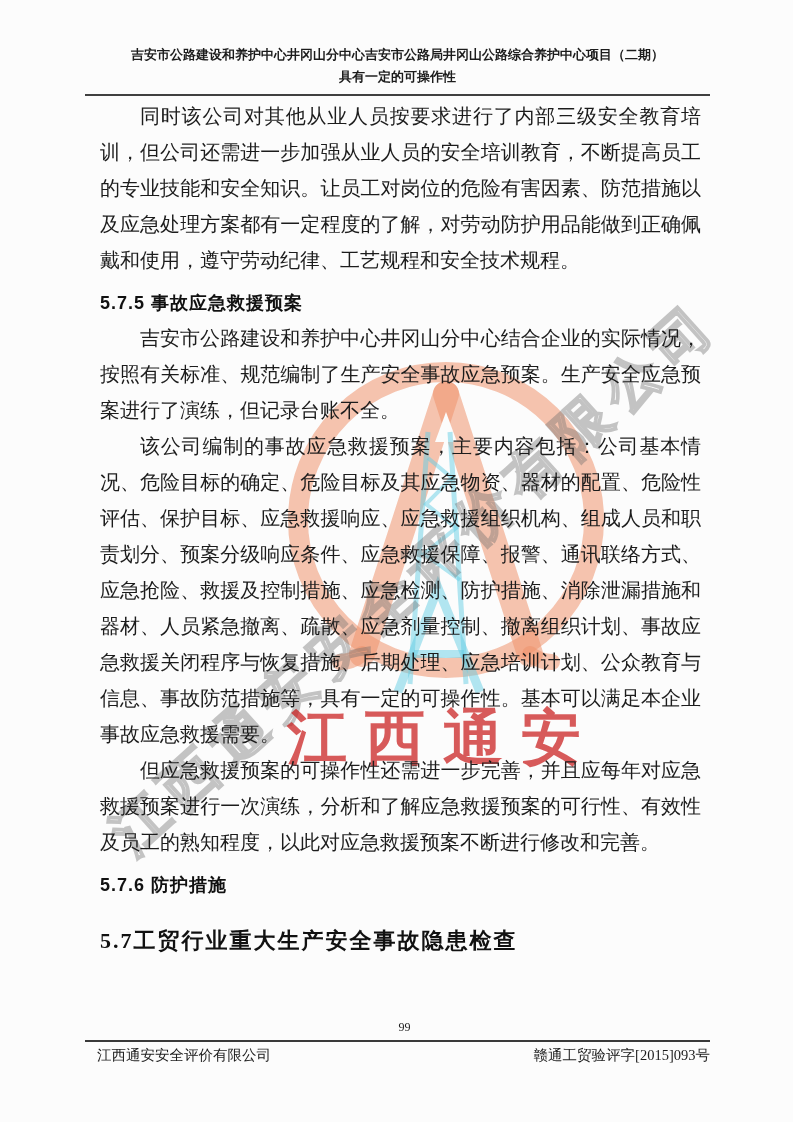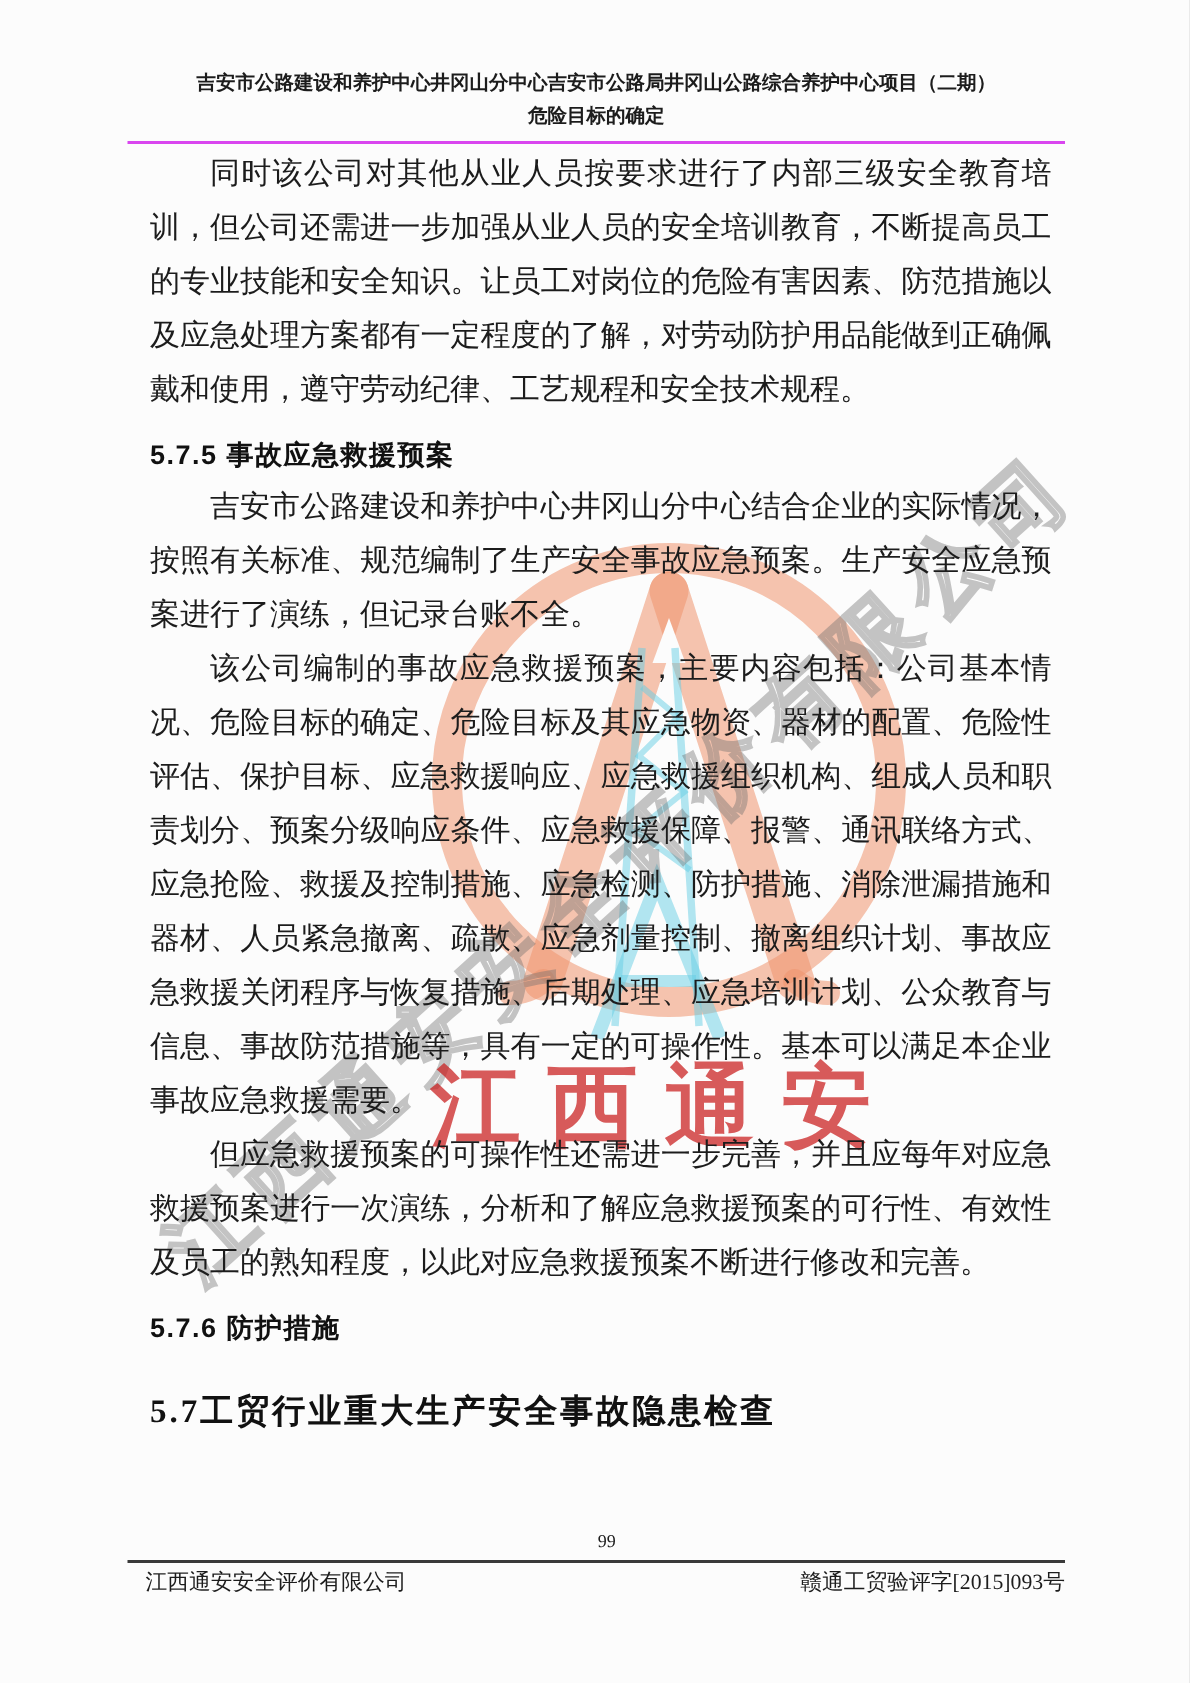--- a/index.html
+++ b/index.html
@@ -28,21 +28,21 @@
     position:absolute;left:287px;top:698px;
     font-size:60px;font-weight:bold;letter-spacing:18px;
     color:rgba(201,28,28,0.72);
     white-space:nowrap;
   }
   
   .header{
     position:absolute;left:85px;right:83px;top:44px;z-index:2;
     text-align:center;
     font-weight:bold;font-size:13px;line-height:22px;
-    border-bottom:2px solid #d946ef;
+    border-bottom:2px solid #404040;
     padding-bottom:6px;
   }
   
   .body{
     position:absolute;left:100px;right:92px;top:98px;z-index:2;
     font-size:20px;line-height:36px;text-align:justify;
   }
   .body p{margin:0;text-indent:2em;}
   .heading-sub{
     font-family:"Liberation Sans",sans-serif;
@@ -92,21 +92,21 @@
         <path d="M120,340 L160,236 L202,340" stroke-width="9"></path>
         <path d="M136,302 L186,302" stroke-width="8"></path>
       </g>
     </svg>
     <div class="wm-diagonal">江西通安安全评价有限公司</div>
     <div class="wm-seal">江西通安</div>
   </div>
 
   <div class="header">
     <div>吉安市公路建设和养护中心井冈山分中心吉安市公路局井冈山公路综合养护中心项目（二期）</div>
-    <div>危险目标的确定</div>
+    <div>具有一定的可操作性</div>
   </div>
 
   <div class="body">
     <p>同时该公司对其他从业人员按要求进行了内部三级安全教育培训，但公司还需进一步加强从业人员的安全培训教育，不断提高员工的专业技能和安全知识。让员工对岗位的危险有害因素、防范措施以及应急处理方案都有一定程度的了解，对劳动防护用品能做到正确佩戴和使用，遵守劳动纪律、工艺规程和安全技术规程。</p>
     <div class="heading-sub">5.7.5 事故应急救援预案</div>
     <p>吉安市公路建设和养护中心井冈山分中心结合企业的实际情况，按照有关标准、规范编制了生产安全事故应急预案。生产安全应急预案进行了演练，但记录台账不全。</p>
     <p>该公司编制的事故应急救援预案，主要内容包括：公司基本情况、危险目标的确定、危险目标及其应急物资、器材的配置、危险性评估、保护目标、应急救援响应、应急救援组织机构、组成人员和职责划分、预案分级响应条件、应急救援保障、报警、通讯联络方式、应急抢险、救援及控制措施、应急检测、防护措施、消除泄漏措施和器材、人员紧急撤离、疏散、应急剂量控制、撤离组织计划、事故应急救援关闭程序与恢复措施、后期处理、应急培训计划、公众教育与信息、事故防范措施等，具有一定的可操作性。基本可以满足本企业事故应急救援需要。</p>
     <p>但应急救援预案的可操作性还需进一步完善，并且应每年对应急救援预案进行一次演练，分析和了解应急救援预案的可行性、有效性及员工的熟知程度，以此对应急救援预案不断进行修改和完善。</p>
     <div class="heading-sub">5.7.6 防护措施</div>
     <div class="heading-major">5.7工贸行业重大生产安全事故隐患检查</div>

